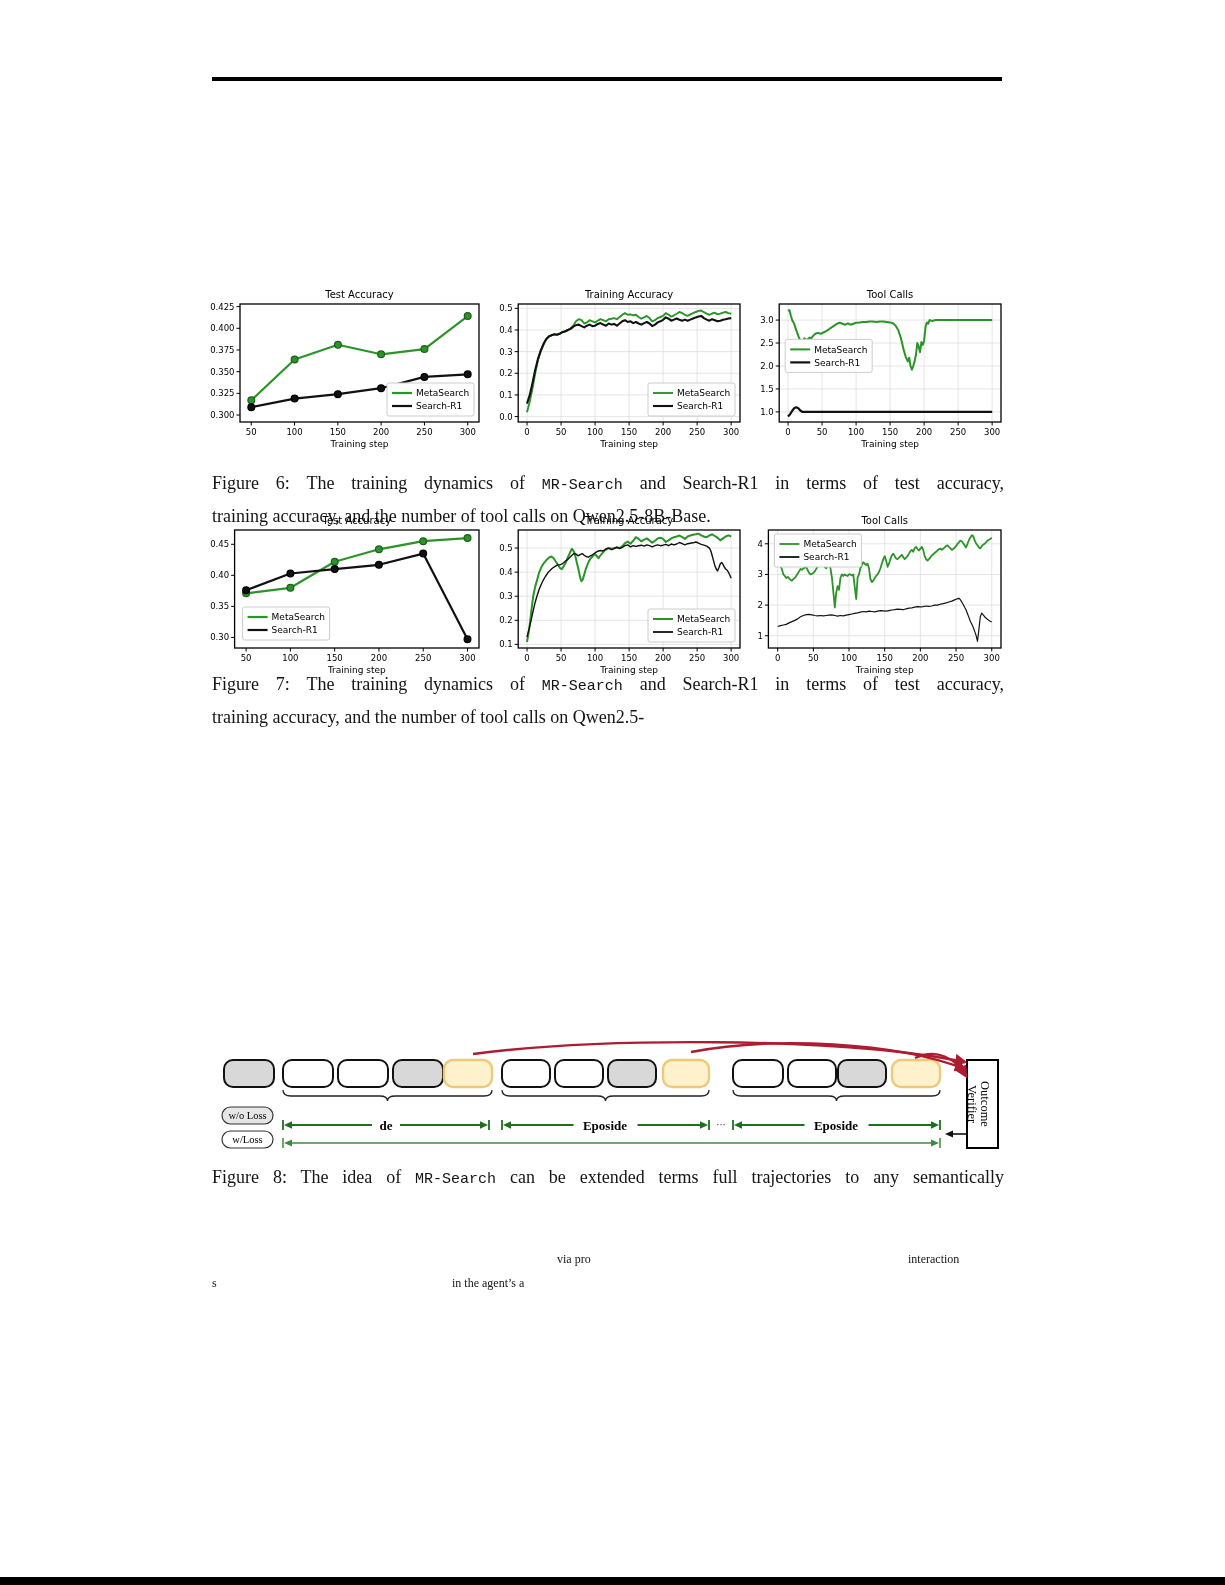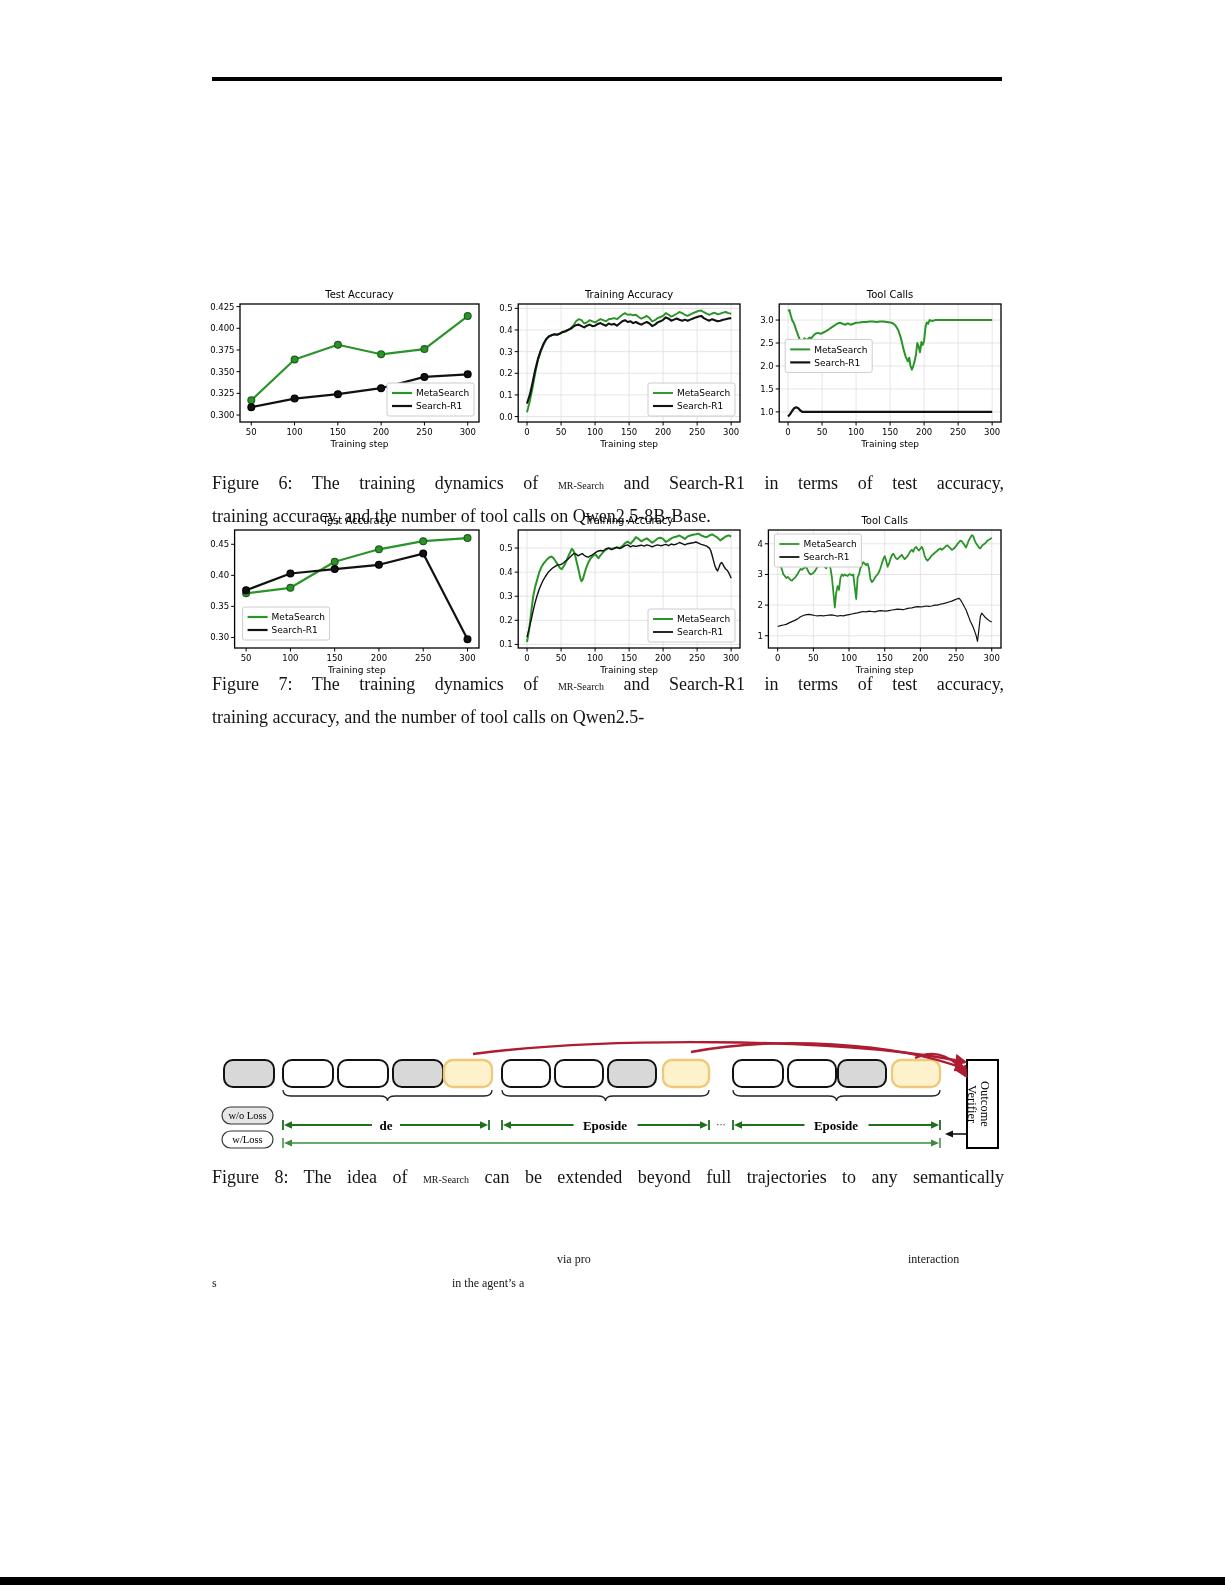--- a/index.html
+++ b/index.html
@@ -4,21 +4,21 @@
 <style>
   html,body{margin:0;padding:0;background:#fff;}
   .page{position:relative;width:1225px;height:1585px;background:#ffffff;overflow:hidden;
         font-family:"Liberation Serif",serif;color:#141414;}
   .top-rule{position:absolute;left:212px;top:77px;width:790px;height:4px;background:#000;}
   .bottom-bar{position:absolute;left:0;top:1577px;width:1225px;height:8px;background:#000;}
   .fig-row{position:absolute;left:205px;display:flex;gap:9px;}
   .caption{position:absolute;left:212px;width:792px;font-size:18px;line-height:30px;color:#141414;}
   .cap-line{white-space:normal;}
   .cap-line.j{text-align:justify;text-align-last:justify;}
-  .mono{font-family:Liberation Serif, serif;font-size:10px;}
+  .mono{font-family:Liberation Mono, monospace;font-size:15px;}
   .frag{position:absolute;font-size:12px;line-height:24px;color:#141414;}
   svg{display:block;}
   #diagram{position:absolute;left:215px;top:1038px;overflow:visible;}
   .tk{font:8.5px "DejaVu Sans",sans-serif;fill:#000;}
   .ct{font:10px "DejaVu Sans",sans-serif;fill:#000;}
   .cx{font:9px "DejaVu Sans",sans-serif;fill:#000;}
   .lg{font:9px "DejaVu Sans",sans-serif;fill:#000;}
   .ep{font:bold 13px "Liberation Serif",serif;fill:#000;}
   .pill-t{font:10.5px "Liberation Serif",serif;fill:#000;}
   .ver-t{font:12.5px "Liberation Serif",serif;fill:#000;}
@@ -410,21 +410,21 @@
       <g>
         <line x1="752" y1="96" x2="737" y2="96" stroke="#111" stroke-width="1.6"></line>
         <polygon points="730,96 738,92.6 738,99.4" fill="#111"></polygon>
       </g>
       <path d="M 258 16 C 380 0, 620 -2, 750 24" fill="none" stroke="#ae1c32" stroke-width="2.4" marker-end="url(#rh)"></path>
       <path d="M 476 14 C 560 -2, 680 4, 750 31" fill="none" stroke="#ae1c32" stroke-width="2.4" marker-end="url(#rh)"></path>
       <path d="M 700 20 C 722 10, 740 20, 751 38" fill="none" stroke="#ae1c32" stroke-width="2.4" marker-end="url(#rh)"></path>
     </svg>
 
   <div class="caption" style="top:1162px">
-      <div class="cap-line j"><span>Figure 8: The idea of </span><span class="mono">MR-Search</span><span> can be extended beyond full trajectories to any semantically</span></div>
+      <div class="cap-line j"><span>Figure 8: The idea of </span><span class="mono">MR-Search</span><span> can be extended terms full trajectories to any semantically</span></div>
     </div>
 
   <span class="frag" style="left:557px;top:1247px">via pro</span>
   <span class="frag" style="left:908px;top:1247px">interaction</span>
   <span class="frag" style="left:212px;top:1271px">s</span>
   <span class="frag" style="left:452px;top:1271px">in the agent’s a</span>
 
   <div class="bottom-bar"></div>
 </div>
 

